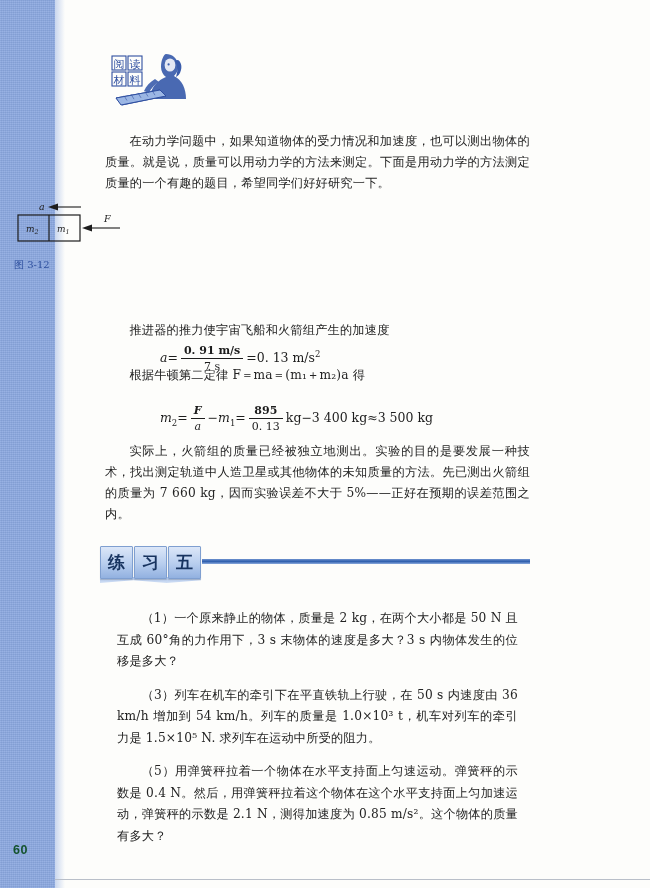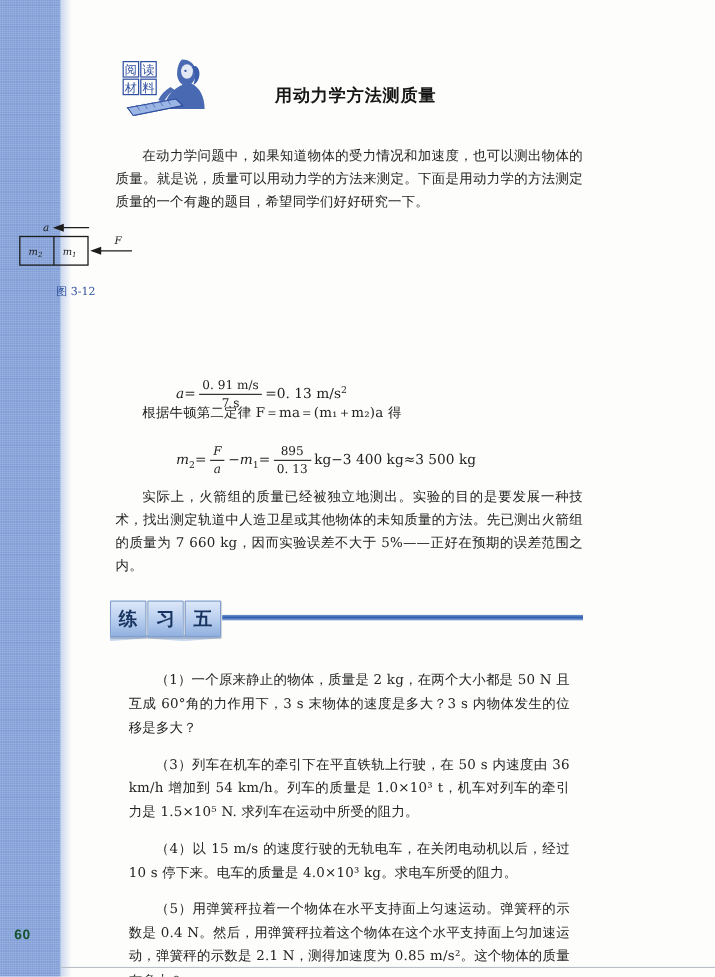--- a/index.html
+++ b/index.html
@@ -124,20 +124,21 @@
     vertical-align: -0.62em;
     text-align: center;
     margin: 0 3px;
   }
   .frac .num {
     display: block;
     padding: 0 3px 1px 3px;
     border-bottom: 1px solid #1d1d1d;
     font-size: 11px;
     line-height: 13px;
+    font-weight: bold;
   }
   .frac .den {
     display: block;
     padding: 1px 3px 0 3px;
     font-size: 11px;
     line-height: 13px;
   }
   .ital { font-style: italic; }
   sub { font-size: .68em; }
   sup { font-size: .68em; }
@@ -148,21 +149,20 @@
     left: 8px;
     top: 196px;
     width: 125px;
     height: 86px;
   }
   .fig-caption {
     position: absolute;
     left: 6px;
     top: 62px;
     width: 110px;
-    text-align: center;
     font-size: 10px;
     color: #2d4f9e;
     font-family: "DejaVu Serif", "Liberation Serif", serif;
   }
 
   
   .exercise-banner {
     position: absolute;
     left: 100px;
     top: 546px;
@@ -269,21 +269,20 @@
             <line x1="21" y1="42.2" x2="24" y2="47.2"></line>
             <line x1="28" y1="40.9" x2="31" y2="45.8"></line>
             <line x1="35" y1="39.6" x2="38" y2="44.5"></line>
             <line x1="42" y1="38.3" x2="45" y2="43.2"></line>
           </g>
         </g>
 
         <path d="M45 27c-5 3-9 7-11 12l5 2c2-5 6-9 10-11z" fill="#3a5cab" opacity=".9"></path>
       </svg>
     </div>
-    <div class="article-title">用动力学方法测质量</div>
   </div>
 
   <div class="figure">
     <svg width="125" height="60" viewBox="0 0 125 60" xmlns="http://www.w3.org/2000/svg">
 
       <g stroke="#1d1d1d" stroke-width="1.1" fill="none">
         <line x1="48" y1="11" x2="73" y2="11"></line>
       </g>
       <polygon points="40,11 50,7.4 50,14.6" fill="#1d1d1d"></polygon>
       <text x="31" y="14" font-family="DejaVu Serif, serif" font-size="9.5" font-style="italic" fill="#1d1d1d">a</text>
@@ -302,20 +301,23 @@
       <text x="96" y="26" font-family="DejaVu Serif, serif" font-size="9.5" font-style="italic" fill="#1d1d1d">F</text>
     </svg>
     <div class="fig-caption">图 3-12</div>
   </div>
 
   <div class="body-block p-intro">
     <p>在动力学问题中，如果知道物体的受力情况和加速度，也可以测出物体的质量。就是说，质量可以用动力学的方法来测定。下面是用动力学的方法测定质量的一个有趣的题目，希望同学们好好研究一下。</p>
   </div>
 
 
+  <div class="body-block p-accel">
+    <p>推进器的推力使宇宙飞船和火箭组产生的加速度</p>
+  </div>
 
   <div class="formula f-a">
     <span class="ital">a</span><span>=</span><span class="frac"><span class="num">0. 91 m/s</span><span class="den">7 s</span></span><span>=</span><span>0. 13 m/s</span><sup>2</sup>
   </div>
 
   <div class="body-block p-newton">
     <p>根据牛顿第二定律 F＝ma＝(m₁＋m₂)a 得</p>
   </div>
 
   <div class="formula f-m2">
@@ -332,17 +334,16 @@
       <div class="banner-ch">练</div>
       <div class="banner-ch">习</div>
       <div class="banner-ch">五</div>
     </div>
     <div class="banner-line"></div>
   </div>
 
   <div class="exercises">
     <p>（1）一个原来静止的物体，质量是 2 kg，在两个大小都是 50 N 且互成 60°角的力作用下，3 s 末物体的速度是多大？3 s 内物体发生的位移是多大？</p>
     <p>（3）列车在机车的牵引下在平直铁轨上行驶，在 50 s 内速度由 36 km/h 增加到 54 km/h。列车的质量是 1.0×10³ t，机车对列车的牵引力是 1.5×10⁵ N. 求列车在运动中所受的阻力。</p>
-    <p>（4）以 15 m/s 的速度行驶的无轨电车，在关闭电动机以后，经过 10 s 停下来。电车的质量是 4.0×10³ kg。求电车所受的阻力。</p>
     <p>（5）用弹簧秤拉着一个物体在水平支持面上匀速运动。弹簧秤的示数是 0.4 N。然后，用弹簧秤拉着这个物体在这个水平支持面上匀加速运动，弹簧秤的示数是 2.1 N，测得加速度为 0.85 m/s²。这个物体的质量有多大？</p>
   </div>
 
 </div>
 
 </body></html>

